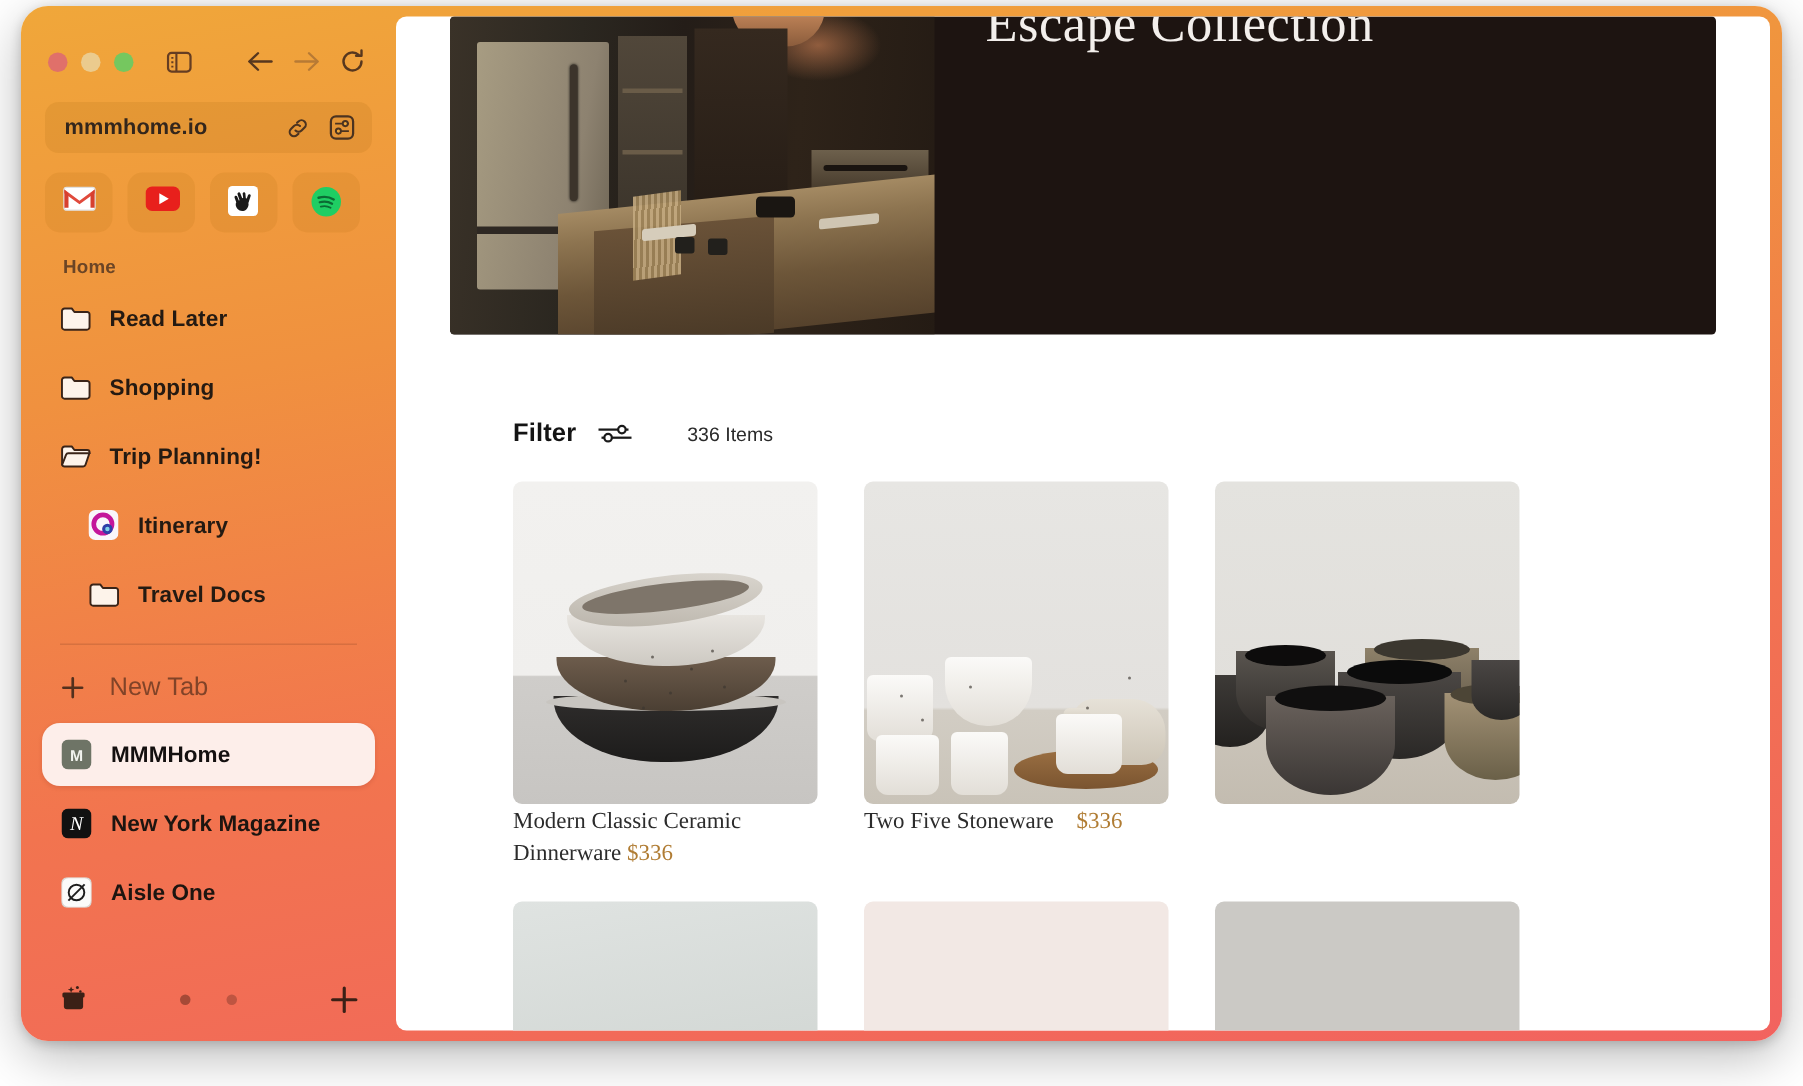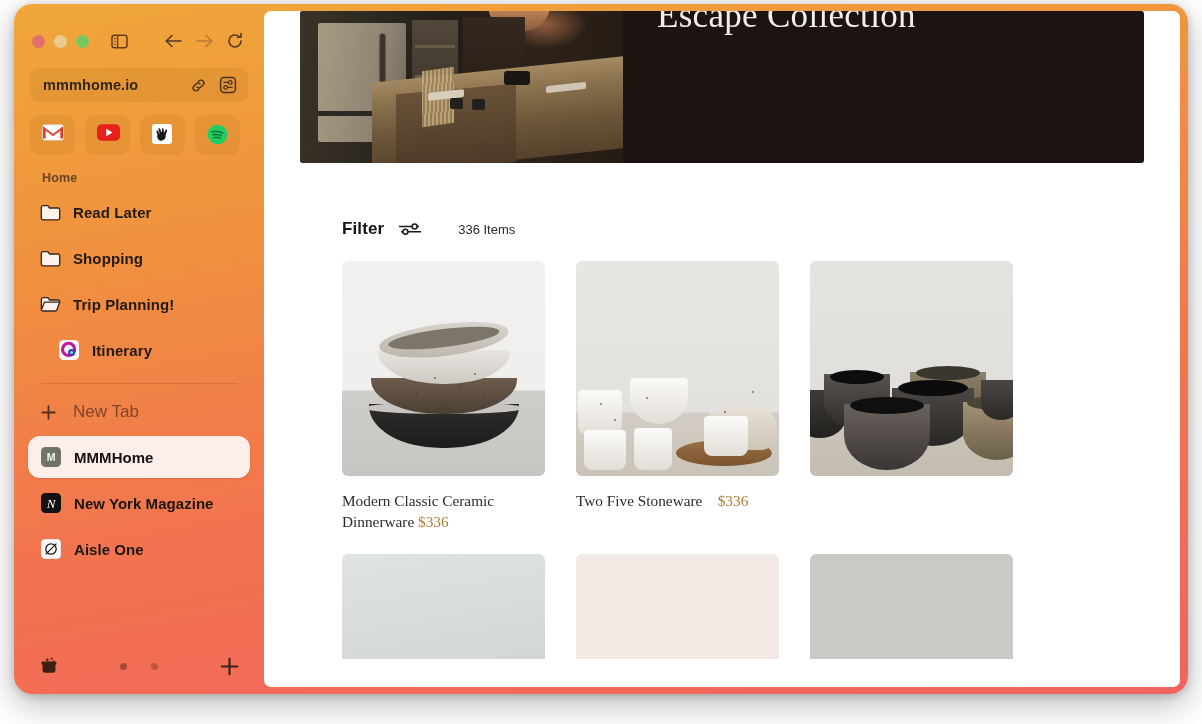--- a/index.html
+++ b/index.html
@@ -172,21 +172,21 @@
     background: #ffffff;
     border-radius: 7px;
     overflow: hidden;
     position: relative;
   }
   #page-scroll { position:absolute; inset:0; }
 
   
   .hero {
     margin: 0 36px;
-    height: 152px;
+    height: 212px;
     border-radius: 3px;
     display: flex;
     overflow: hidden;
     background: #1d1411;
   }
   .hero-img {
     width: 323px; flex: 0 0 323px;
     position: relative;
     background:
       radial-gradient(ellipse 60px 34px at 76% 9%, rgba(225,140,92,.55), rgba(225,140,92,0) 70%),
@@ -261,21 +261,21 @@
     row-gap: 22px;
   }
   .card { width: 203px; }
   .card-img {
     width: 203px; height: 215px;
     border-radius: 6px;
     overflow: hidden;
     position: relative;
   }
   .card-meta {
-    margin-top: 14px;
+    margin-top: 1px;
     font-family: "Liberation Serif", serif;
     font-size: 15.3px;
     line-height: 21px;
     color: #2c2c2c;
   }
   .price { color: #b07c33; white-space: nowrap; }
 
   
   .img-bowls { background: linear-gradient(180deg,#f2f1ef 0%,#f0efed 60%,#cfcdca 60.5%,#c7c5c2 100%); }
   .bw { position:absolute; left:50%; transform:translateX(-50%); }
@@ -445,20 +445,28 @@
           <svg width="20" height="20" viewBox="0 0 20 20">
             <rect width="20" height="20" rx="4.6" fill="#f9f6fb"></rect>
             <circle cx="9.6" cy="9.4" r="6.1" fill="none" stroke="#c4169b" stroke-width="3.1"></circle>
             <circle cx="12.6" cy="12.6" r="3.5" fill="#2e3ea8"></circle>
             <circle cx="12.6" cy="12.6" r="1.5" fill="#7fd0e8"></circle>
           </svg>
         </span>
         <span class="nav-label">Itinerary</span>
       </div>
 
+      <div class="nav-item indent">
+        <span class="nav-icon">
+          <svg width="21" height="17" viewBox="0 0 21 17" fill="none">
+            <path d="M1.3 4.4V14a1.8 1.8 0 0 0 1.8 1.8h14.8A1.8 1.8 0 0 0 19.7 14V5.6a1.6 1.6 0 0 0-1.6-1.6H9.6L7.8 1.6H3.1a1.8 1.8 0 0 0-1.8 1.8Z" fill="#fdf3ea" stroke="#3a2418" stroke-width="1.3" stroke-linejoin="round"></path>
+          </svg>
+        </span>
+        <span class="nav-label">Travel Docs</span>
+      </div>
     </nav>
 
     <div class="divider"></div>
 
     <div class="newtab">
       <span class="nav-icon">
         <svg width="17" height="17" viewBox="0 0 18 18">
           <line x1="9" y1="2.4" x2="9" y2="15.6" stroke="#53301d" stroke-width="1.9" stroke-linecap="round"></line>
           <line x1="2.4" y1="9" x2="15.6" y2="9" stroke="#53301d" stroke-width="1.9" stroke-linecap="round"></line>
         </svg>

